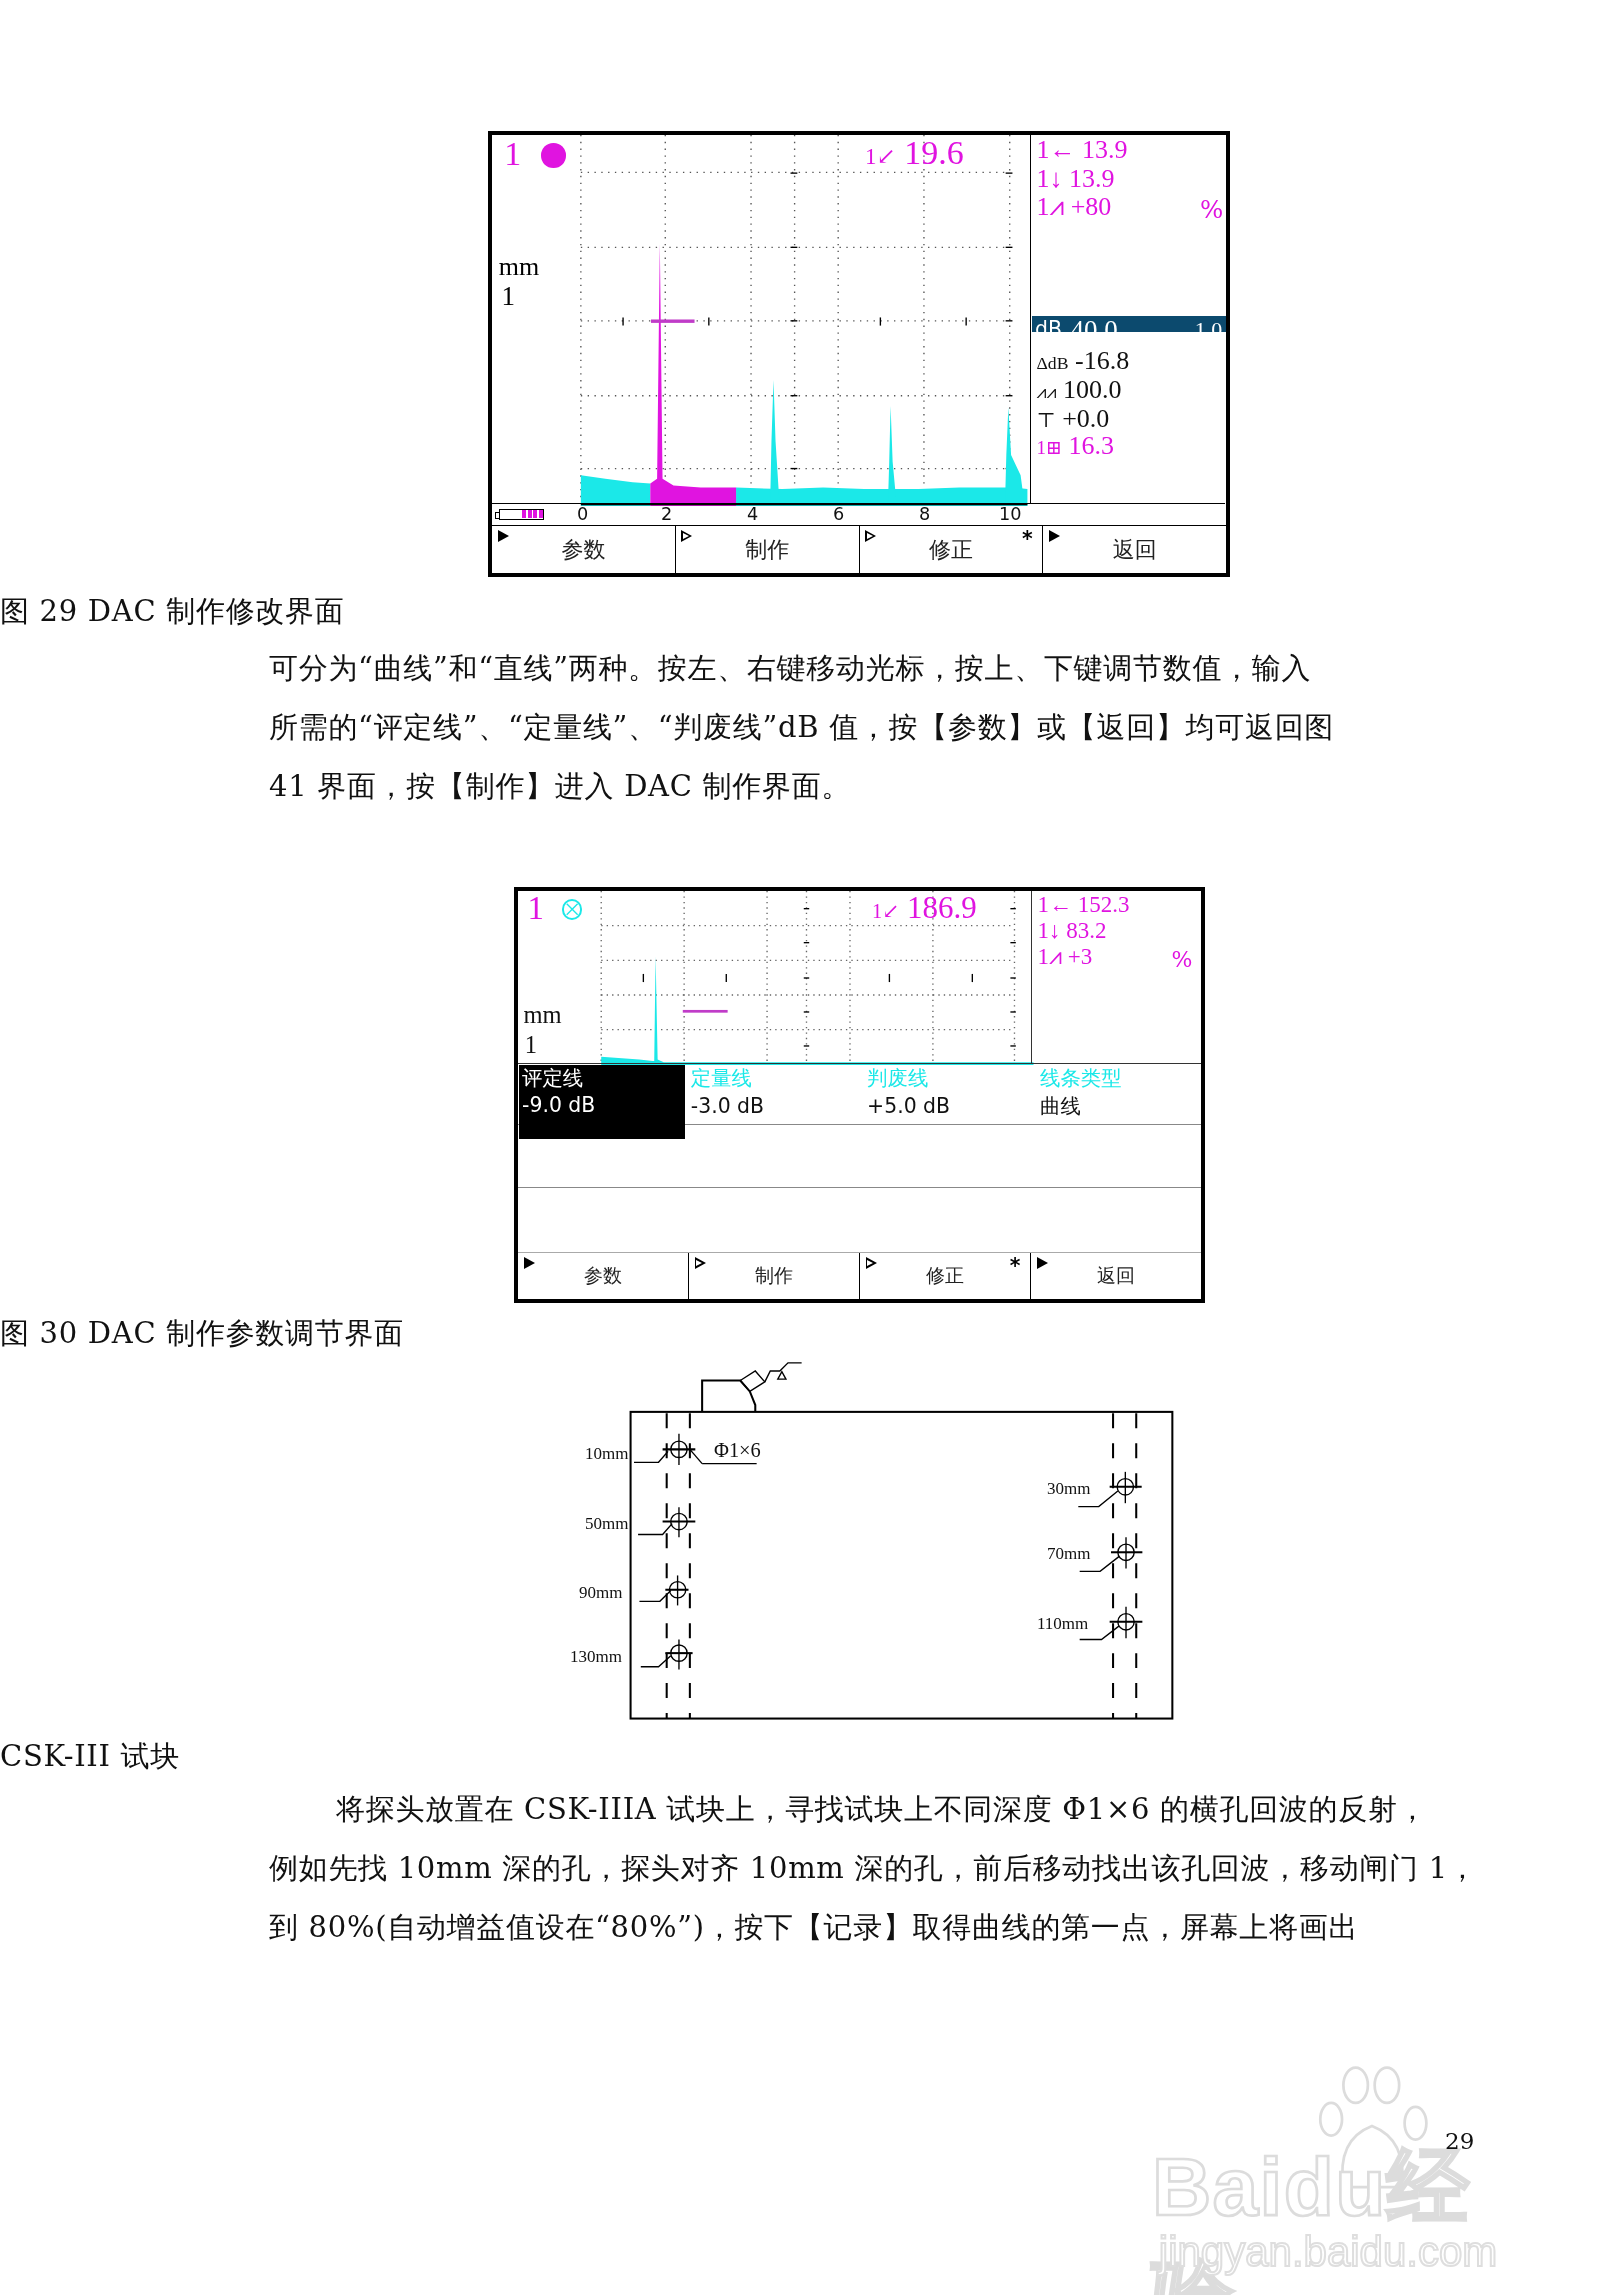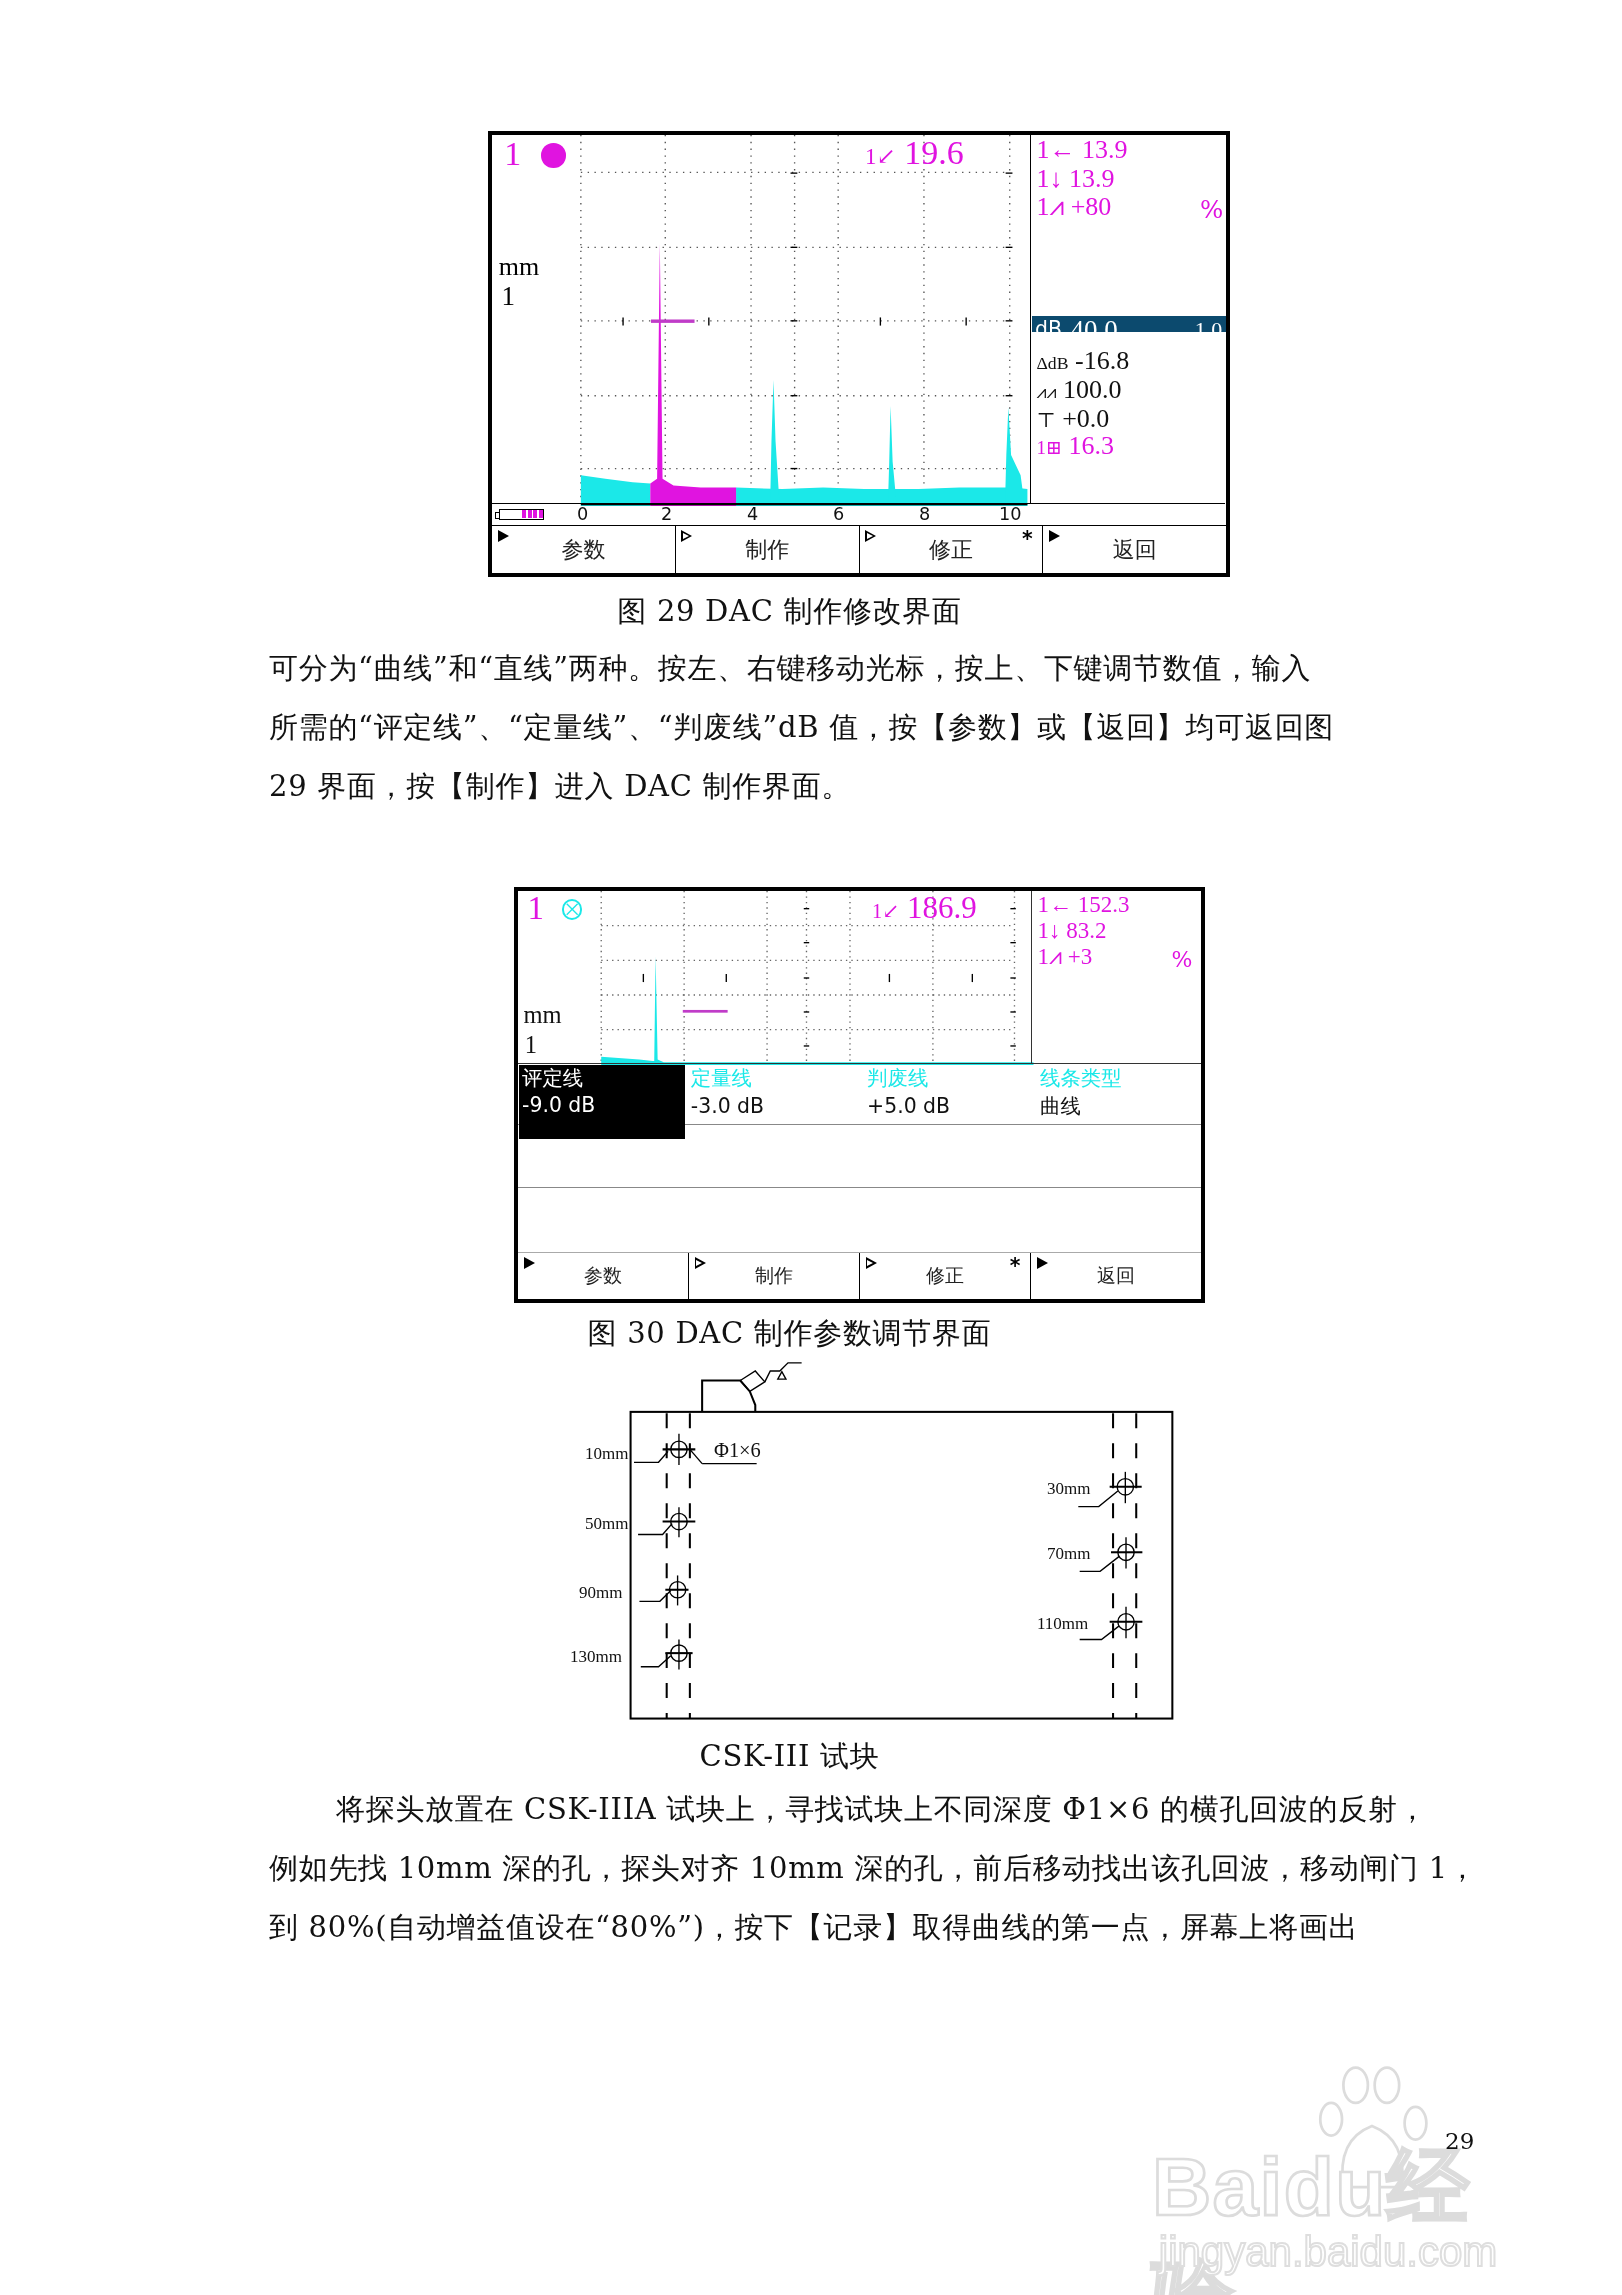--- a/index.html
+++ b/index.html
@@ -23,21 +23,21 @@
   .tri.filled { border-left:11px solid #000; }
   .tri.hollow { border-left:11px solid #000; }
   .tri.hollow::after { content:""; position:absolute; left:-9.5px; top:-3.4px; width:0; height:0;
                    border-top:3.4px solid transparent; border-bottom:3.4px solid transparent;
                    border-left:6.1px solid #fff; }
   .menu-btn .star { position:absolute; right:9.5px; top:1.4px; font-size:20.4px; font-weight:bold; color:#000; }
 
   .info-line { position:absolute; left:5.5px; white-space:nowrap; font-family:"Liberation Serif","DejaVu Serif",serif; }
 
   
-  .caption { position:absolute; left:0; width:1579px; text-align:center; font-size:29px; letter-spacing:0.7px; }
+  .caption { position:absolute; left:0; width:1579px; font-size:29px; letter-spacing:0.7px; }
   .para { position:absolute; left:269px; width:1206px; font-size:29px; line-height:59px; letter-spacing:0.7px; }
   .para .line { display:block; white-space:nowrap; }
   .indent { padding-left:67px; }
   .auto-key { display:inline-block; border:2.7px solid #000; padding:0 4.1px; font-family:"Liberation Mono","DejaVu Sans Mono",monospace;
               font-weight:bold; font-size:30px; line-height:40px; vertical-align:middle; margin:0 13.6px; }
 
   .pagenum { position:absolute; left:1445px; top:2128px; font-size:23px; }
   .watermark { position:absolute; left:1152px; top:2058px; width:382px; height:204px; color:#e6e6e6; }
   .wm-text1 { position:absolute; left:0; top:75px; font-family:"Liberation Sans",sans-serif; font-weight:bold; font-size:82px;
               color:#fff; -webkit-text-stroke:2.7px #dcdcdc; letter-spacing:1.4px; }
@@ -178,21 +178,21 @@
       <span style="font-size:22px;">返回</span>
     </div>
   </div>
 </div>
 
 <div class="caption" style="top:592px;">图 29   DAC 制作修改界面</div>
 
 <div class="para" style="top:639px;">
   <span class="line">可分为“曲线”和“直线”两种。按左、右键移动光标，按上、下键调节数值，输入</span>
   <span class="line">所需的“评定线”、“定量线”、“判废线”dB 值，按【参数】或【返回】均可返回图</span>
-  <span class="line">29 界面，按【制作】进入 DAC 制作界面。</span>
+  <span class="line">41 界面，按【制作】进入 DAC 制作界面。</span>
 </div>
 
 <div class="screen" style="left:514px; top:887px; width:691px; height:416px;">
 
   <div class="abs mag big-num" style="left:9.5px; top:-1.4px; font-size:33px;">1</div>
   <div class="abs" style="left:44px; top:8.2px; width:20.4px; height:20.4px; border:2px solid #1be8e8; border-radius:50%; box-sizing:border-box;">
     <svg width="16.4" height="16.4" style="position:absolute; left:0; top:0;" viewBox="0 0 24 24">
         <line x1="4" y1="4" x2="20" y2="20" stroke="#1be8e8" stroke-width="2"></line>
         <line x1="20" y1="4" x2="4" y2="20" stroke="#1be8e8" stroke-width="2"></line>
       </svg>

